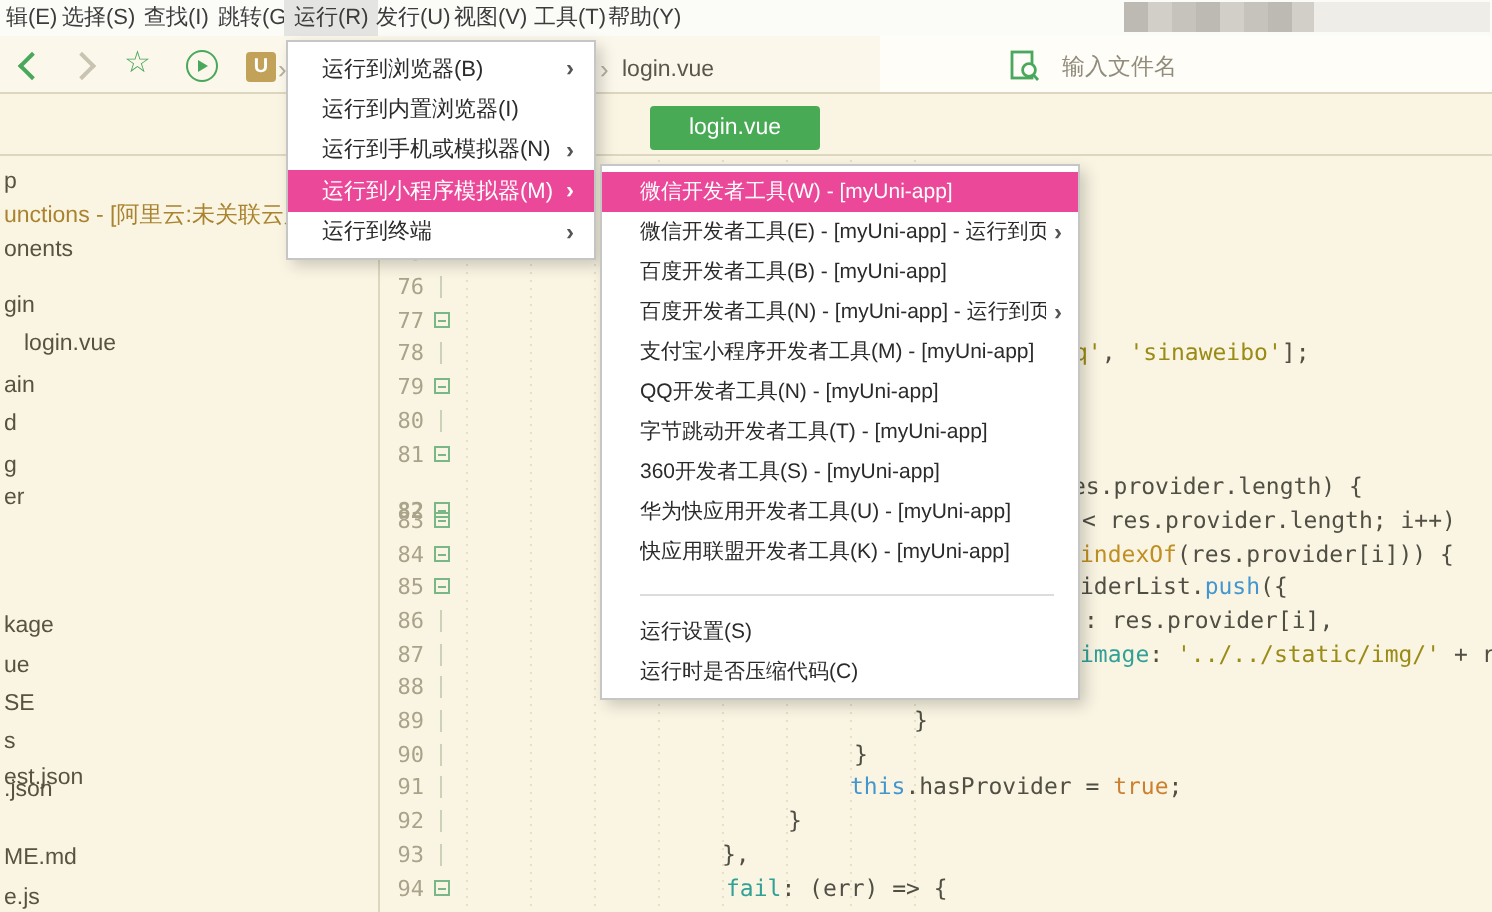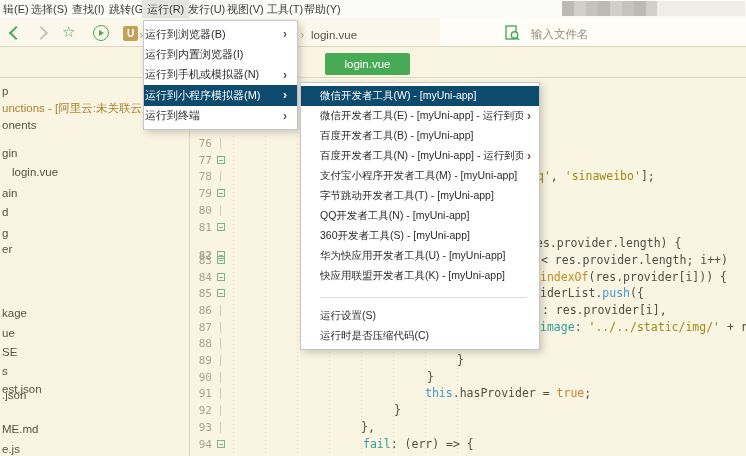--- a/index.html
+++ b/index.html
@@ -57,25 +57,25 @@
   .gr:not(.fold) .gfold{display:none;}
   .cl{position:absolute;font-family:"DejaVu Sans Mono",monospace;font-size:11.5px;line-height:15px;
       white-space:pre;z-index:2;}
   .cl .d{color:#514f44;} .cl .s{color:#9a8a16;} .cl .k{color:#4496cf;} .cl .o{color:#cc7f2e;}
   .cl .t{color:#31a097;} .cl .f{color:#c08e22;} .cl .b{color:#4496cf;}
   
   .menu{position:absolute;background:#ffffff;border:1px solid #c6c6c6;box-shadow:3px 3px 7px rgba(0,0,0,.18);
         padding:3px 0;box-sizing:border-box;z-index:40;}
   #run-menu{left:143px;top:20px;width:155px;}
   #sim-submenu{left:300px;top:82px;width:240px;}
-  .mi{display:flex;align-items:center;height:20.4px;padding:0 10px 0 1px;font-size:11px;color:#2b2b2b;}
+  .mi{display:flex;align-items:center;height:20.4px;padding:0 10px 0 17px;font-size:11px;color:#2b2b2b;}
   #sim-submenu .mi{height:20px;padding:0 8px 0 19px;font-size:10.5px;}
   .milabel{flex:1;white-space:nowrap;overflow:hidden;}
   .miarrow{margin-left:4px;font-size:12px;font-weight:bold;color:#555;line-height:1;}
-  .mi.hl{background:#0c4a6e;color:#fff;}
+  .mi.hl{background:#ec4899;color:#fff;}
   .mi.hl .miarrow{color:#fff;}
   .mi.sep{height:7px;padding:0 6px;}
   .mi.sep .milabel{border-top:1px solid #dcdcdc;height:0;margin-top:3px;}
   .layer{position:absolute;left:0;top:0;width:746px;height:456px;pointer-events:none;}
   .layer > *{pointer-events:auto;}
 </style>
 </head>
 <body>
 
 <div id="app">
@@ -313,25 +313,25 @@
       </div>
       <div class="mi">
         <span class="milabel">百度开发者工具(N) - [myUni-app] - 运行到页面</span>
         <span class="miarrow">›</span>
       </div>
       <div class="mi">
         <span class="milabel">支付宝小程序开发者工具(M) - [myUni-app]</span>
         <span class="miarrow"></span>
       </div>
       <div class="mi">
+        <span class="milabel">QQ开发者工具(N) - [myUni-app]</span>
+        <span class="miarrow"></span>
+      </div>
+      <div class="mi">
         <span class="milabel">字节跳动开发者工具(T) - [myUni-app]</span>
-        <span class="miarrow"></span>
-      </div>
-      <div class="mi">
-        <span class="milabel">QQ开发者工具(N) - [myUni-app]</span>
         <span class="miarrow"></span>
       </div>
       <div class="mi">
         <span class="milabel">360开发者工具(S) - [myUni-app]</span>
         <span class="miarrow"></span>
       </div>
       <div class="mi">
         <span class="milabel">华为快应用开发者工具(U) - [myUni-app]</span>
         <span class="miarrow"></span>
       </div>

